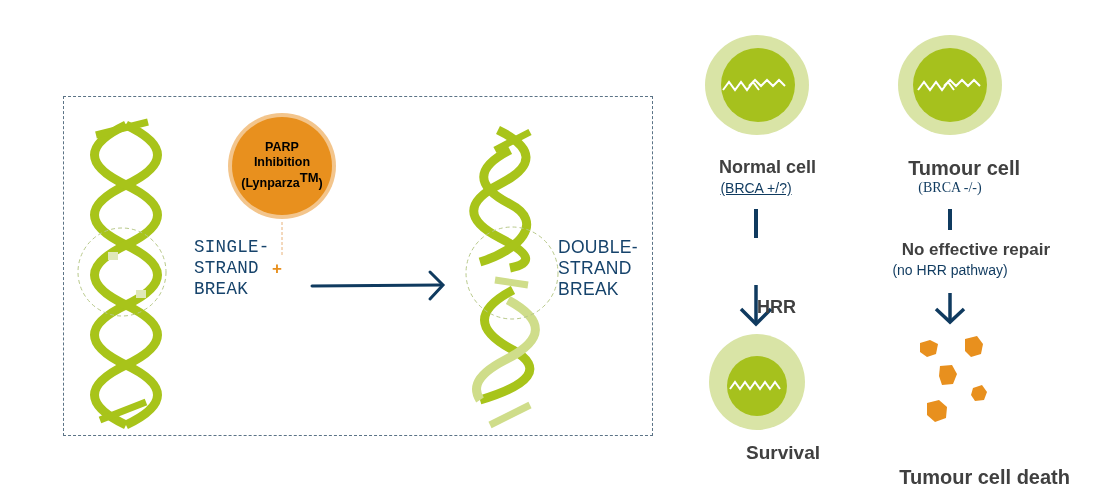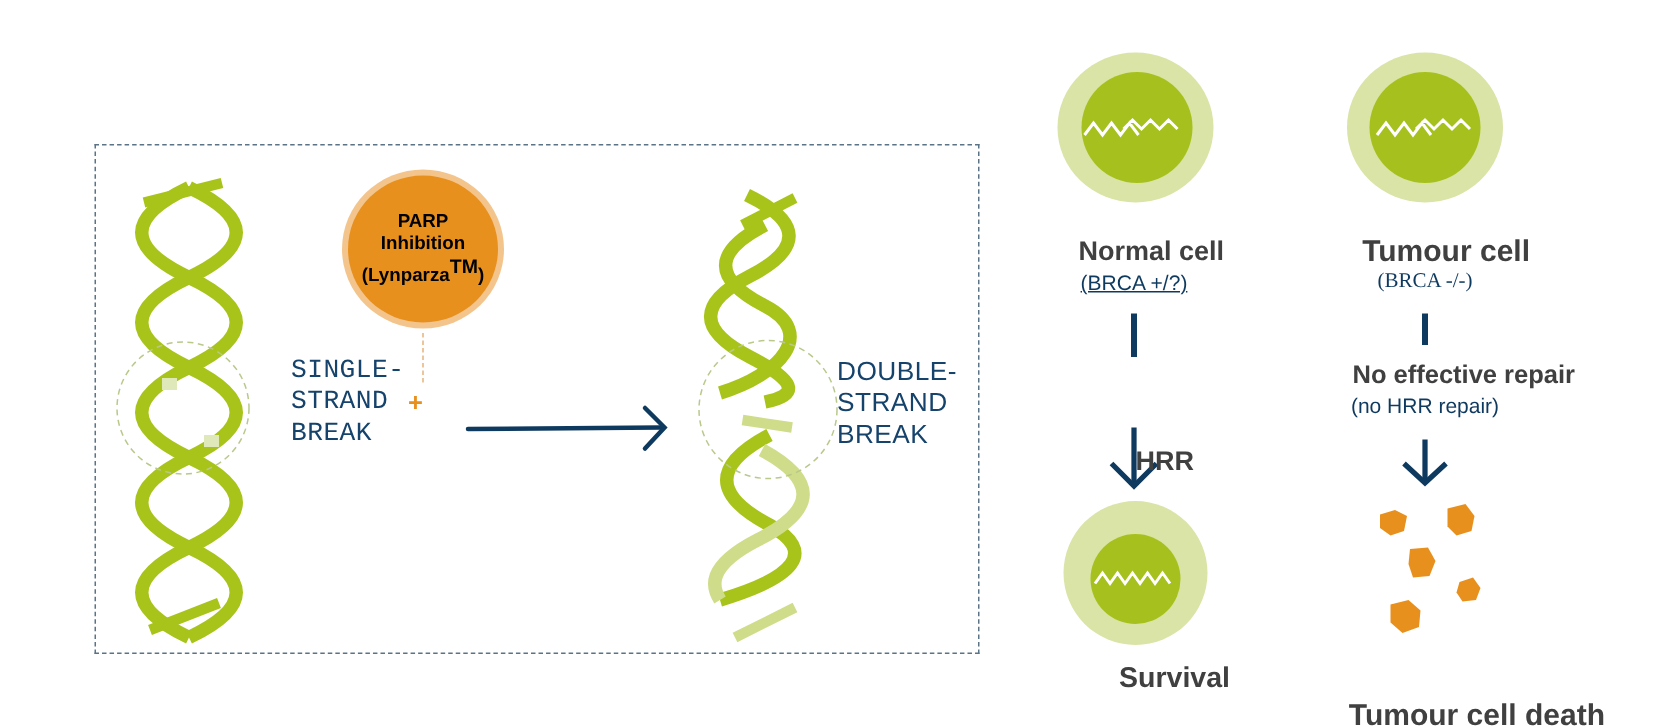--- a/index.html
+++ b/index.html
@@ -107,14 +107,14 @@
 <div class="plus">+</div>
 
 <div class="t-bold" style="left:696px;top:157px;width:120px;font-size:18px;">Normal cell</div>
 <div class="t-norm" style="left:696px;top:180px;width:120px;font-size:14px;text-decoration:underline;">(BRCA +/?)</div>
 <div class="t-bold" style="left:716px;top:253px;width:80px;font-size:18px;margin-top:44px;">HRR</div>
 <div class="t-bold" style="left:690px;top:442px;width:130px;font-size:19px;">Survival</div>
 
 <div class="t-bold" style="left:880px;top:157px;width:140px;font-size:20px;">Tumour cell</div>
 <div class="t-norm" style="left:880px;top:180px;width:140px;font-size:14px;font-family:Liberation Serif, serif;">(BRCA -/-)</div>
 <div class="t-bold" style="left:850px;top:240px;width:200px;font-size:17px;">No effective repair</div>
-<div class="t-norm" style="left:850px;top:262px;width:200px;font-size:14px;">(no HRR repair)</div>
+<div class="t-norm" style="left:850px;top:262px;width:200px;font-size:14px;">(no HRR pathway)</div>
 <div class="t-bold" style="left:840px;top:466px;width:230px;font-size:20px;">Tumour cell death</div>
 
 </body></html>

